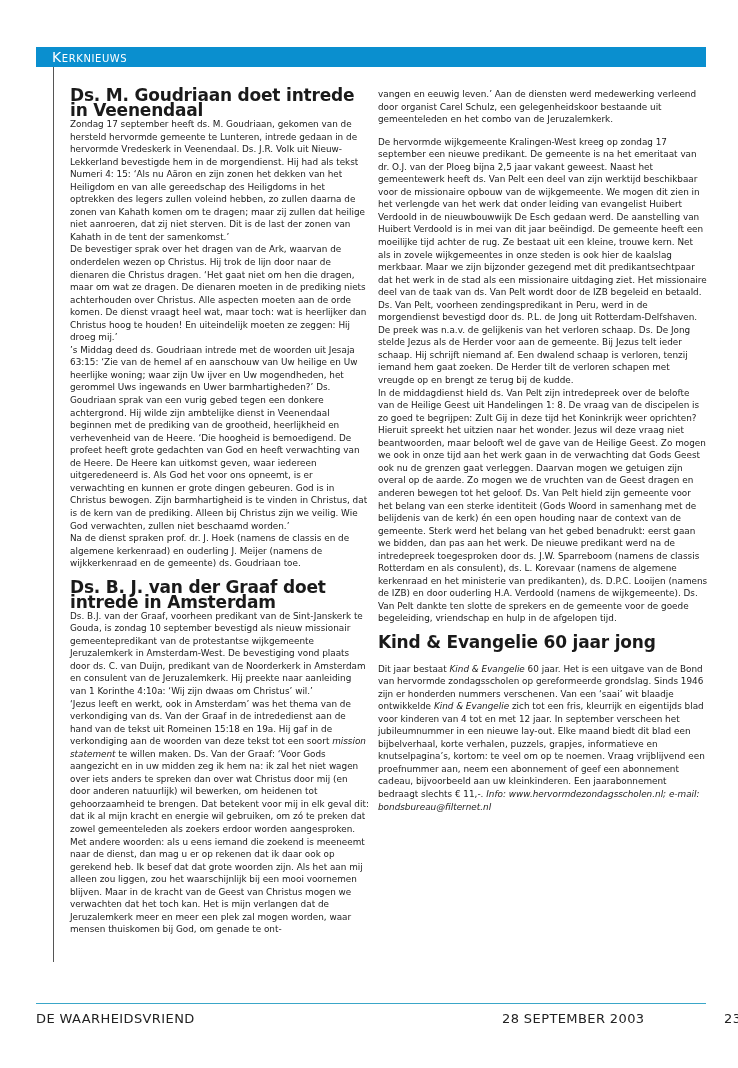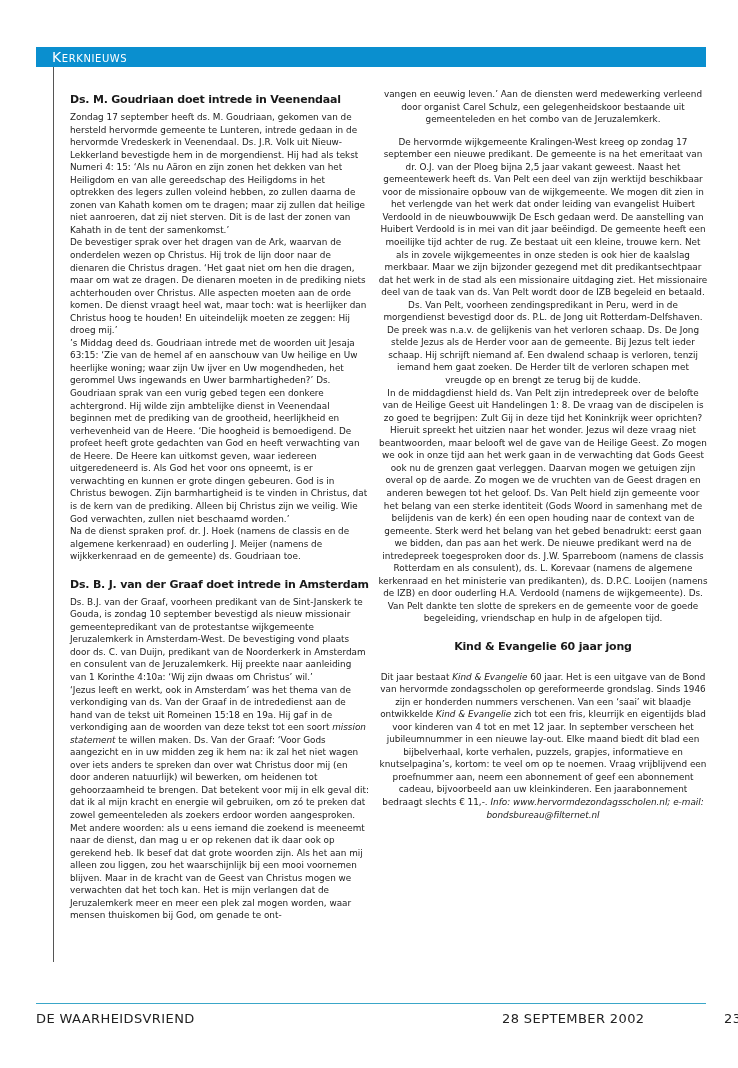--- a/index.html
+++ b/index.html
@@ -2,24 +2,24 @@
 <html><head>
 <meta charset="utf-8">
 <style>
   html, body { margin:0; padding:0; background:#ffffff; }
   body { width:738px; height:1068px; position:relative; overflow:hidden;
          font-family:"DejaVu Sans", "Liberation Sans", sans-serif; color:#1a1a1a; }
   .header-bar { position:absolute; left:36px; top:47px; width:670px; height:20px; background:#0a8fcf; }
   .header-title { position:absolute; left:16px; top:1px; color:#ffffff; font-size:14px; letter-spacing:0.6px;
                   font-variant:small-caps; font-family:"DejaVu Sans", sans-serif; line-height:18px; }
   .left-rule { position:absolute; left:53px; top:67px; width:1px; height:895px; background:#555; }
-  .col { position:absolute; top:88px; font-size:8.85px; line-height:12.55px;text-align:center; }
+  .col { position:absolute; top:88px; font-size:8.85px; line-height:12.55px; }
   .col-left { left:70px; width:300px; }
   .col-right { left:378px; width:330px; top:88px; }
-  .article-title { font-weight:bold; font-size:11px; line-height:23px; margin:0; color:#1a1a1a;
+  .article-title { font-weight:bold; font-size:17px; line-height:15px; margin:0; color:#1a1a1a;
                    font-family:"DejaVu Sans", sans-serif; letter-spacing:-0.2px; }
   .p { margin:0; white-space:pre-line; }
   .gap { height:10px; }
   .footer-rule { position:absolute; left:36px; top:1003px; width:670px; height:1px; background:#3aa6c8; }
   .footer { position:absolute; top:1011px; font-size:13px; letter-spacing:0.4px; color:#222; }
   .footer-left { left:36px; }
   .footer-date { left:502px; }
   .footer-page { left:724px; }
   em, i { }
 </style>
@@ -59,14 +59,14 @@
   <div>
     <h2 class="article-title">Kind &amp; Evangelie 60 jaar jong</h2>
     <p class="p">
       <span>Dit jaar bestaat </span><em>Kind &amp; Evangelie</em><span> 60 jaar. Het is een uitgave van de Bond van hervormde zondagsscholen op gereformeerde grondslag. Sinds 1946 zijn er honderden nummers verschenen. Van een ‘saai’ wit blaadje ontwikkelde </span><em>Kind &amp; Evangelie</em><span> zich tot een fris, kleurrijk en eigentijds blad voor kinderen van 4 tot en met 12 jaar. In september verscheen het jubileumnummer in een nieuwe lay-out. Elke maand biedt dit blad een bijbelverhaal, korte verhalen, puzzels, grapjes, informatieve en knutselpagina’s, kortom: te veel om op te noemen. Vraag vrijblijvend een proefnummer aan, neem een abonnement of geef een abonnement cadeau, bijvoorbeeld aan uw kleinkinderen. Een jaarabonnement bedraagt slechts € 11,-. </span><em>Info: www.hervormdezondagsscholen.nl; e-mail: bondsbureau@filternet.nl</em>
     </p>
   </div>
 </div>
 
 <div class="footer-rule"></div>
 <div class="footer footer-left">DE WAARHEIDSVRIEND</div>
-<div class="footer footer-date">28 SEPTEMBER 2002</div>
+<div class="footer footer-date">28 SEPTEMBER 2003</div>
 <div class="footer footer-page">23</div>
 
 </body></html>

